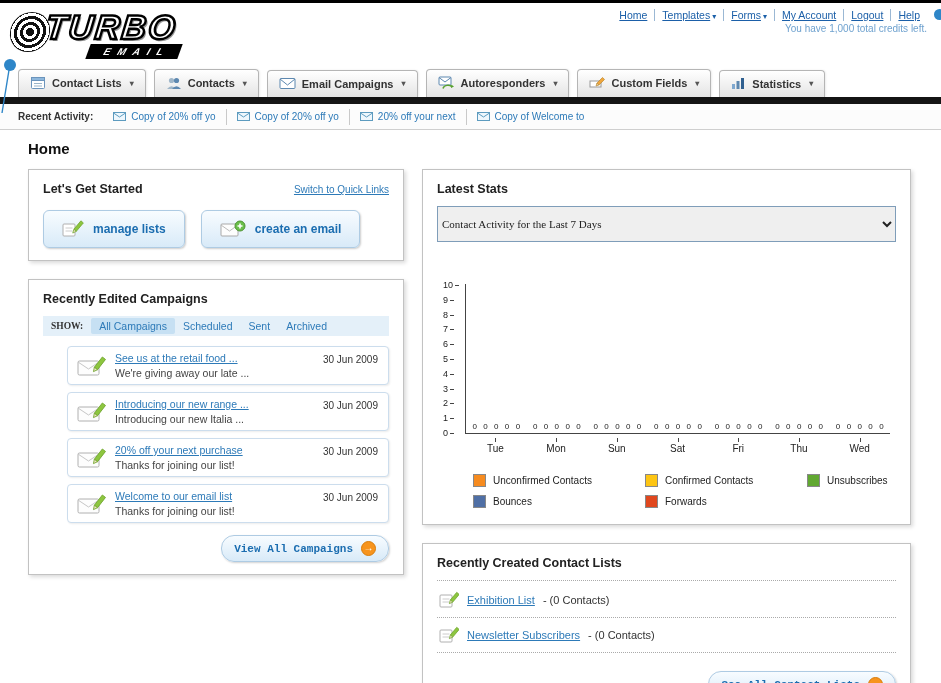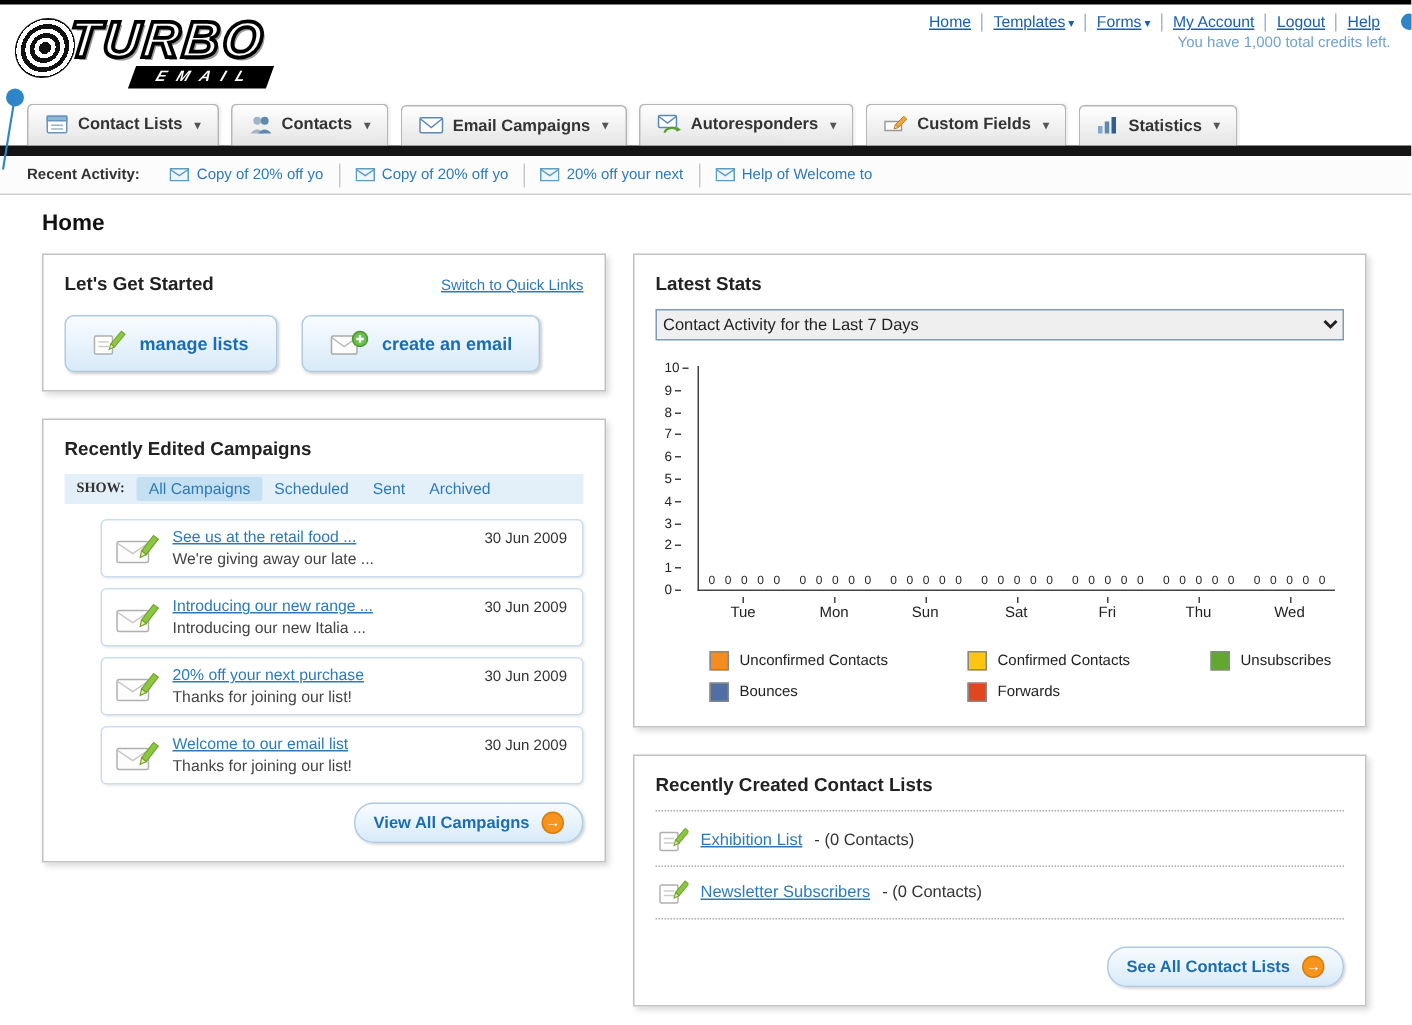--- a/index.html
+++ b/index.html
@@ -109,30 +109,30 @@
   }
   .camp-text { flex:1; font-size:10.5px; min-width:0; }
   .camp-title { display:inline-block; color:#2d7ab8; text-decoration:underline; margin-bottom:3px; cursor:pointer; }
   .camp-sub { color:#444; }
   .camp-date { position:absolute; right:10px; top:7px; font-size:10px; color:#333; }
   .panel-footer { text-align:right; margin-top:12px; }
   .pill-btn {
     display:inline-flex; align-items:center; gap:8px; padding:5px 12px;
     background:linear-gradient(#f8fcff,#d8eaf8); border:1px solid #aecbe3; border-radius:13px;
     color:#1b6db0; font-weight:bold; font-size:11px; cursor:pointer;
-    font-family:Liberation Sans, sans-serif; box-shadow:1px 1px 2px rgba(0,0,0,0.18);
+    font-family:Liberation Mono, monospace; box-shadow:1px 1px 2px rgba(0,0,0,0.18);
   }
   .arrow-circle {
     width:15px; height:15px; border-radius:50%; background:#f7941d; border:1px solid #d87c0a;
     color:#fff; font-size:10px; line-height:13px; text-align:center; font-weight:bold;
   }
   .arrow-circle::after { content:"\2192"; }
 
   
-  .stats-select { width:100%; font-size:11px; height:21px; border:1px solid #7f9db9; color:#222; margin-bottom:17px; font-family:Liberation Sans, sans-serif; }
+  .stats-select { width:100%; font-size:11px; height:36px; border:1px solid #7f9db9; color:#222; margin-bottom:42px; font-family:Liberation Serif, serif; }
   .chart { padding:0 6px; }
   .chart-inner { display:flex; }
   .y-axis {
     width:22px; height:158px; margin-top:-4px; display:flex; flex-direction:column;
     justify-content:space-between; align-items:flex-start; font-size:9px; color:#222;
   }
   .ytick::after { content:""; display:inline-block; width:4px; height:1px; background:#444; margin:0 0 2px 2px; }
   .plot { flex:1; height:150px; border-left:1px solid #444; border-bottom:1px solid #444; position:relative; }
   .zeros { position:absolute; left:0; right:0; bottom:2px; display:flex; }
   .zgroup { flex:1; display:flex; justify-content:space-evenly; font-size:8px; color:#222; }
@@ -284,21 +284,21 @@
         </span>
         <span class="activity-text">20% off your next</span>
       </span>
       <span class="activity-item">
         <span class="icon">
           <svg width="13" height="9" viewBox="0 0 13 9">
             <rect x="0.5" y="0.5" width="12" height="8" fill="#eef7fd" stroke="#5d9bbf"></rect>
             <path d="M0.5 1 L6.5 5 L12.5 1" fill="none" stroke="#5d9bbf"></path>
           </svg>
         </span>
-        <span class="activity-text">Help of Welcome to</span>
+        <span class="activity-text">Copy of Welcome to</span>
       </span>
     </span>
 </div>
 
 <main>
   <h1>Home</h1>
 
   <div class="columns">
     <div class="left-col">
 

